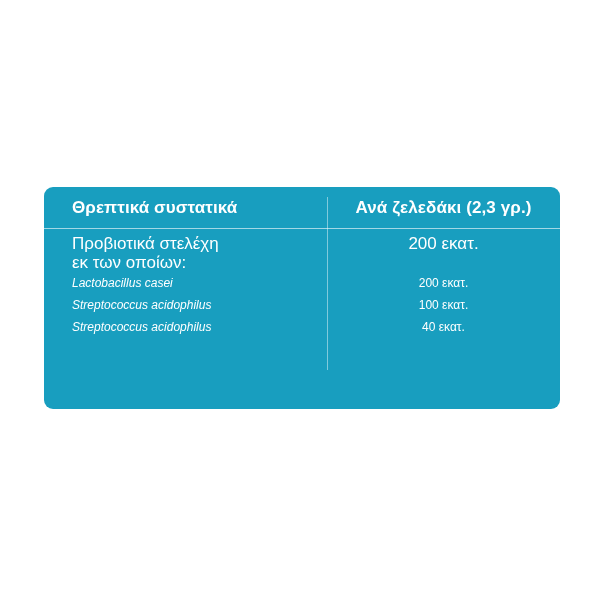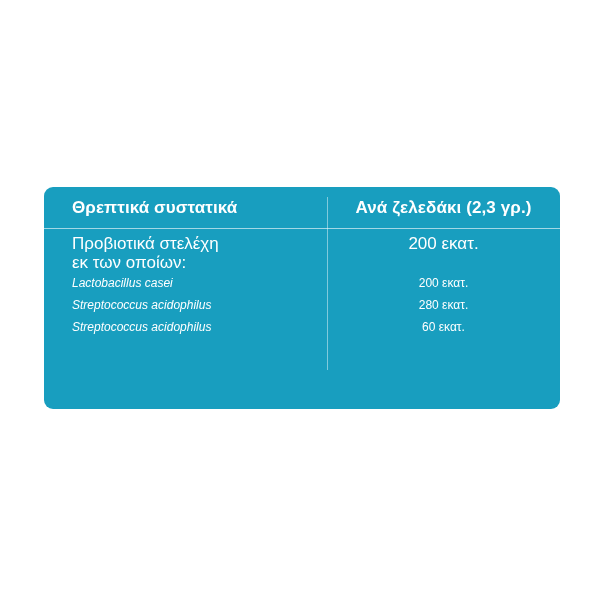--- a/index.html
+++ b/index.html
@@ -117,27 +117,27 @@
       <div class="row row-species">
         <div class="cell-left label">Lactobacillus casei</div>
         <div class="cell-right">
           <span class="value">200 εκατ.</span>
         </div>
       </div>
 
       <div class="row row-species">
         <div class="cell-left label">Streptococcus acidophilus</div>
         <div class="cell-right">
-          <span class="value">280 εκατ.</span>
+          <span class="value">100 εκατ.</span>
         </div>
       </div>
 
 
       <div class="row row-species">
         <div class="cell-left label">Streptococcus acidophilus</div>
         <div class="cell-right">
-          <span class="value">60 εκατ.</span>
+          <span class="value">40 εκατ.</span>
         </div>
       </div>
 
     </div>
   </div>
 </div>
 
 </body></html>

